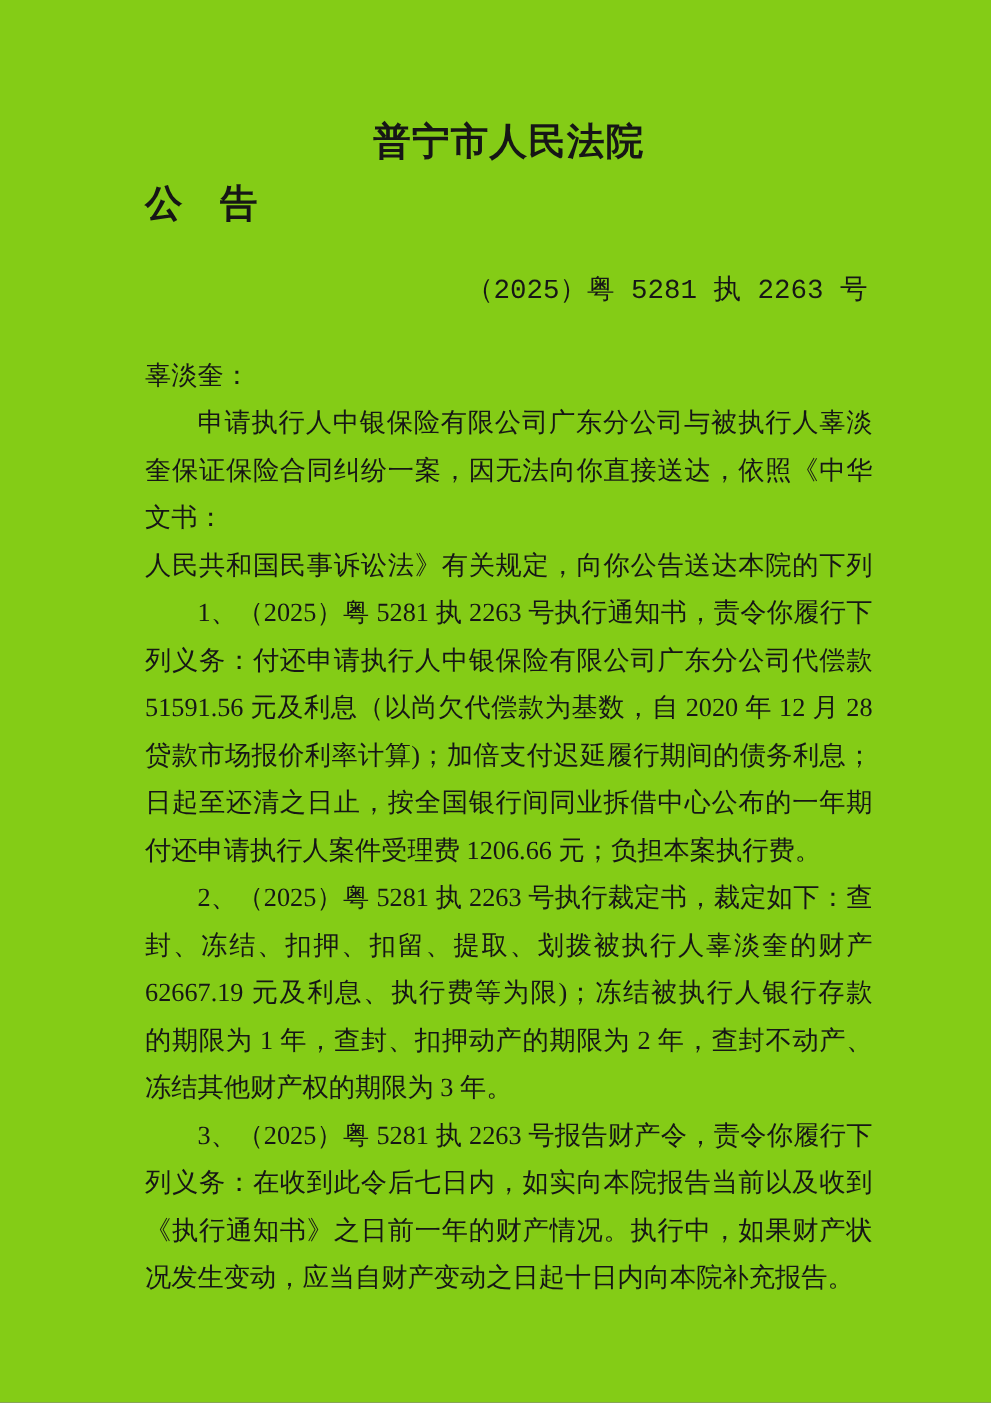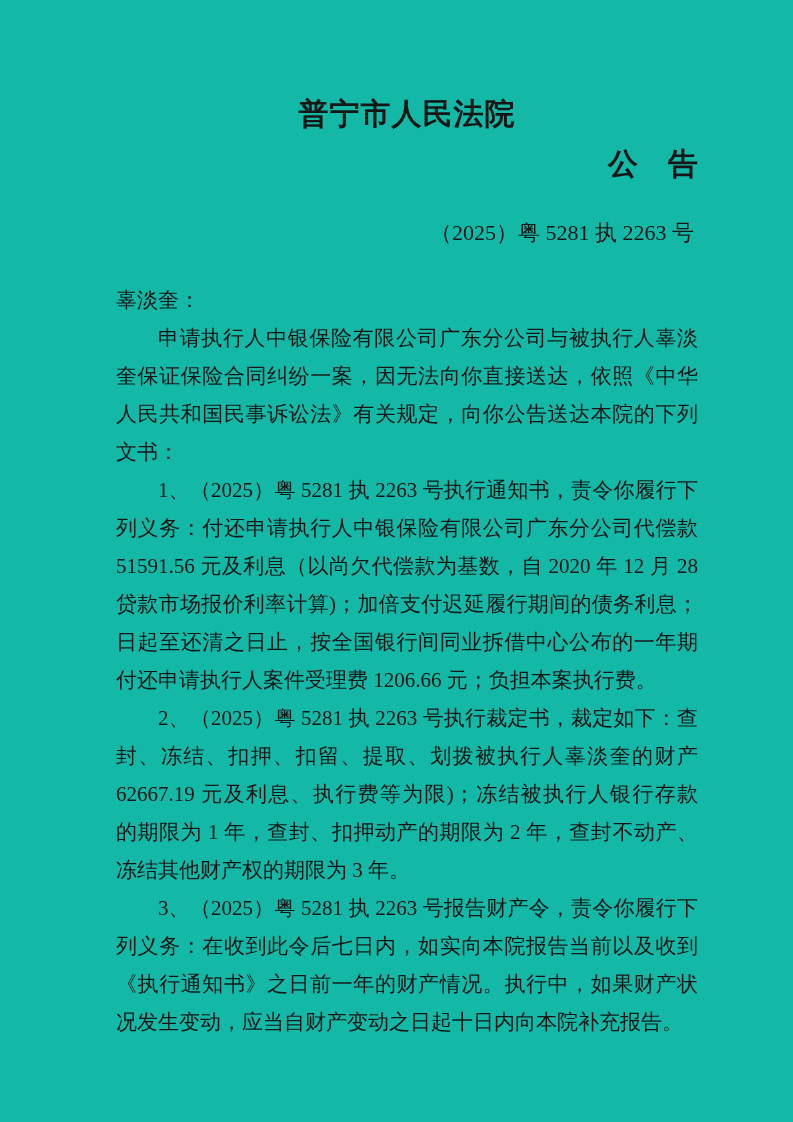--- a/index.html
+++ b/index.html
@@ -1,21 +1,21 @@
 <!DOCTYPE html>
 <html><head>
 <meta charset="utf-8">
 <style>
   html, body { margin: 0; padding: 0; background: #888; }
   .page {
     position: relative;
     width: 793px;
     height: 1122px;
     margin: 0 auto;
-    background: #14b8a6;
+    background: #84cc16;
     overflow: hidden;
     font-family: "Liberation Serif", "DejaVu Serif", serif;
     color: #161616;
   }
   .content {
     margin-left: 116px;
     width: 582px;
     padding-top: 93px;
   }
   .doc-title {
@@ -24,28 +24,29 @@
     font-weight: bold;
     line-height: 42px;
     text-align: center;
     letter-spacing: 1px;
   }
   .doc-subtitle {
     margin: 8px 0 0 0;
     font-size: 30px;
     font-weight: bold;
     line-height: 42px;
-    text-align: right;
+    text-align: left;
   }
   .case-number {
     margin-top: 33px;
     text-align: right;
     padding-right: 4px;
     font-size: 22px;
     line-height: 30px;
+    font-family: Liberation Mono, monospace;
   }
   .doc-body {
     margin-top: 33px;
     font-size: 21px;
   }
   .para { margin: 0; }
   .line {
     height: 38px;
     line-height: 38px;
     text-align: justify;
@@ -73,22 +74,22 @@
 
     <div class="doc-body">
 
       <div class="para">
         <div class="line last">辜淡奎：</div>
       </div>
 
       <div class="para">
         <div class="line justify indent">申请执行人中银保险有限公司广东分公司与被执行人辜淡</div>
         <div class="line justify">奎保证保险合同纠纷一案，因无法向你直接送达，依照《中华</div>
+        <div class="line last">文书：</div>
         <div class="line justify">人民共和国民事诉讼法》有关规定，向你公告送达本院的下列</div>
-        <div class="line last">文书：</div>
       </div>
 
       <div class="para">
         <div class="line justify indent">1、（2025）粤 5281 执 2263 号执行通知书，责令你履行下</div>
         <div class="line justify">列义务：付还申请执行人中银保险有限公司广东分公司代偿款</div>
         <div class="line justify">51591.56 元及利息（以尚欠代偿款为基数，自 2020 年 12 月 28</div>
         <div class="line justify">贷款市场报价利率计算)；加倍支付迟延履行期间的债务利息；</div>
         <div class="line justify">日起至还清之日止，按全国银行间同业拆借中心公布的一年期</div>
         <div class="line last">付还申请执行人案件受理费 1206.66 元；负担本案执行费。</div>
       </div>

